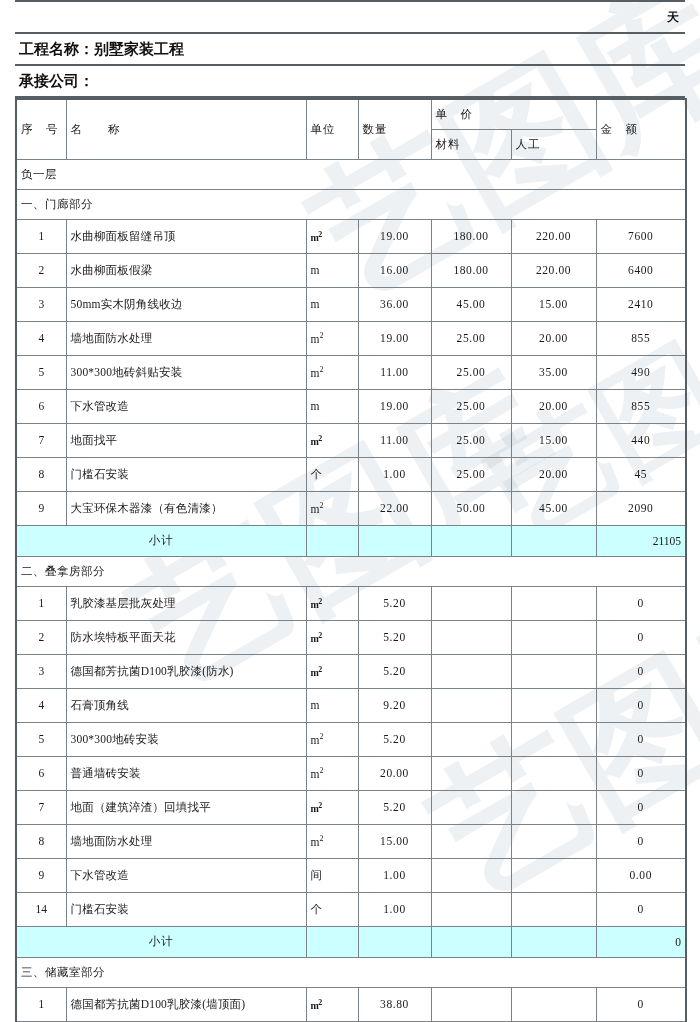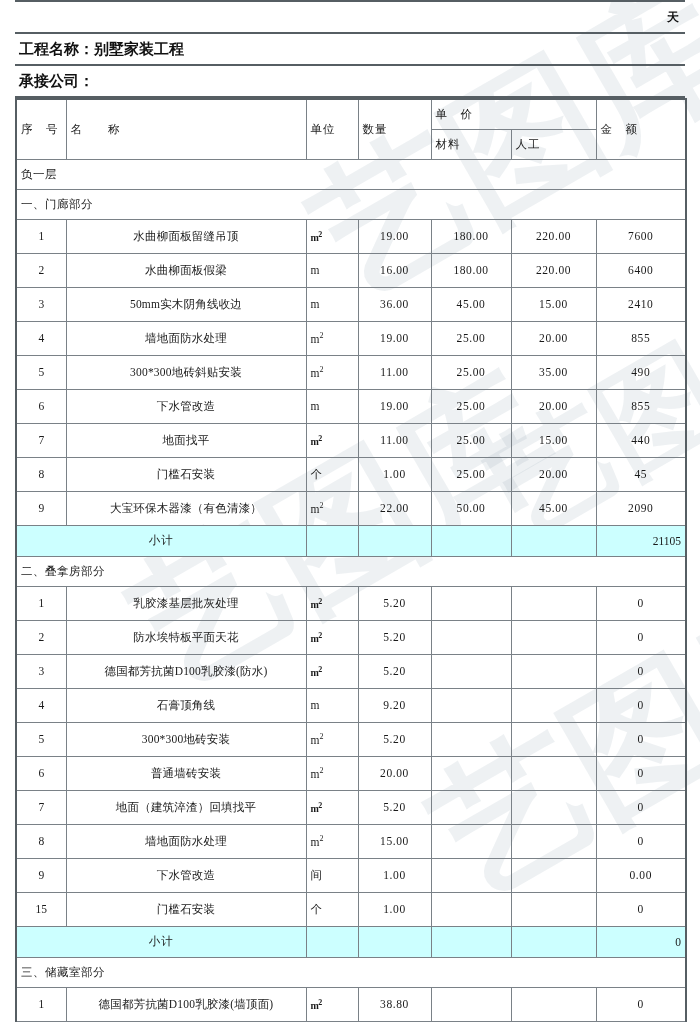--- a/index.html
+++ b/index.html
@@ -120,21 +120,21 @@
     font-size: 12.5px;
     text-align: left;
     padding-left: 4px;
     letter-spacing: .5px;
     margin-left: 8px;
   }
 
   
   tr.item-row td { height: 34px; }
   td.cell-no  { text-align: center; font-size: 12px; }
-  td.cell-name{ text-align: center; font-size: 12px; padding-left: 5px; letter-spacing: .2px; }
+  td.cell-name{ text-align: left; font-size: 12px; padding-left: 5px; letter-spacing: .2px; }
   td.cell-unit{ text-align: left; font-size: 11.5px; }
   td.cell-num { text-align: center; font-size: 12px; letter-spacing: .6px; }
 
   .sup { font-size: 8px; vertical-align: super; }
   .unit-sq-b { font-weight: bold; font-size: 10px; letter-spacing: -0.5px; }
 
   
   tr.subtotal-row td {
     background: #ccffff;
     height: 31px;
@@ -380,21 +380,21 @@
         <tr class="item-row">
           <td class="cell-no">9</td>
           <td class="cell-name">下水管改造</td>
           <td class="cell-unit">间</td>
           <td class="cell-num">1.00</td>
           <td class="cell-num"></td>
           <td class="cell-num"></td>
           <td class="cell-num">0.00</td>
         </tr>
         <tr class="item-row">
-          <td class="cell-no">15</td>
+          <td class="cell-no">14</td>
           <td class="cell-name">门槛石安装</td>
           <td class="cell-unit">个</td>
           <td class="cell-num">1.00</td>
           <td class="cell-num"></td>
           <td class="cell-num"></td>
           <td class="cell-num">0</td>
         </tr>
         <tr class="subtotal-row">
           <td class="subtotal-label" colspan="2">小计</td>
           <td></td>

